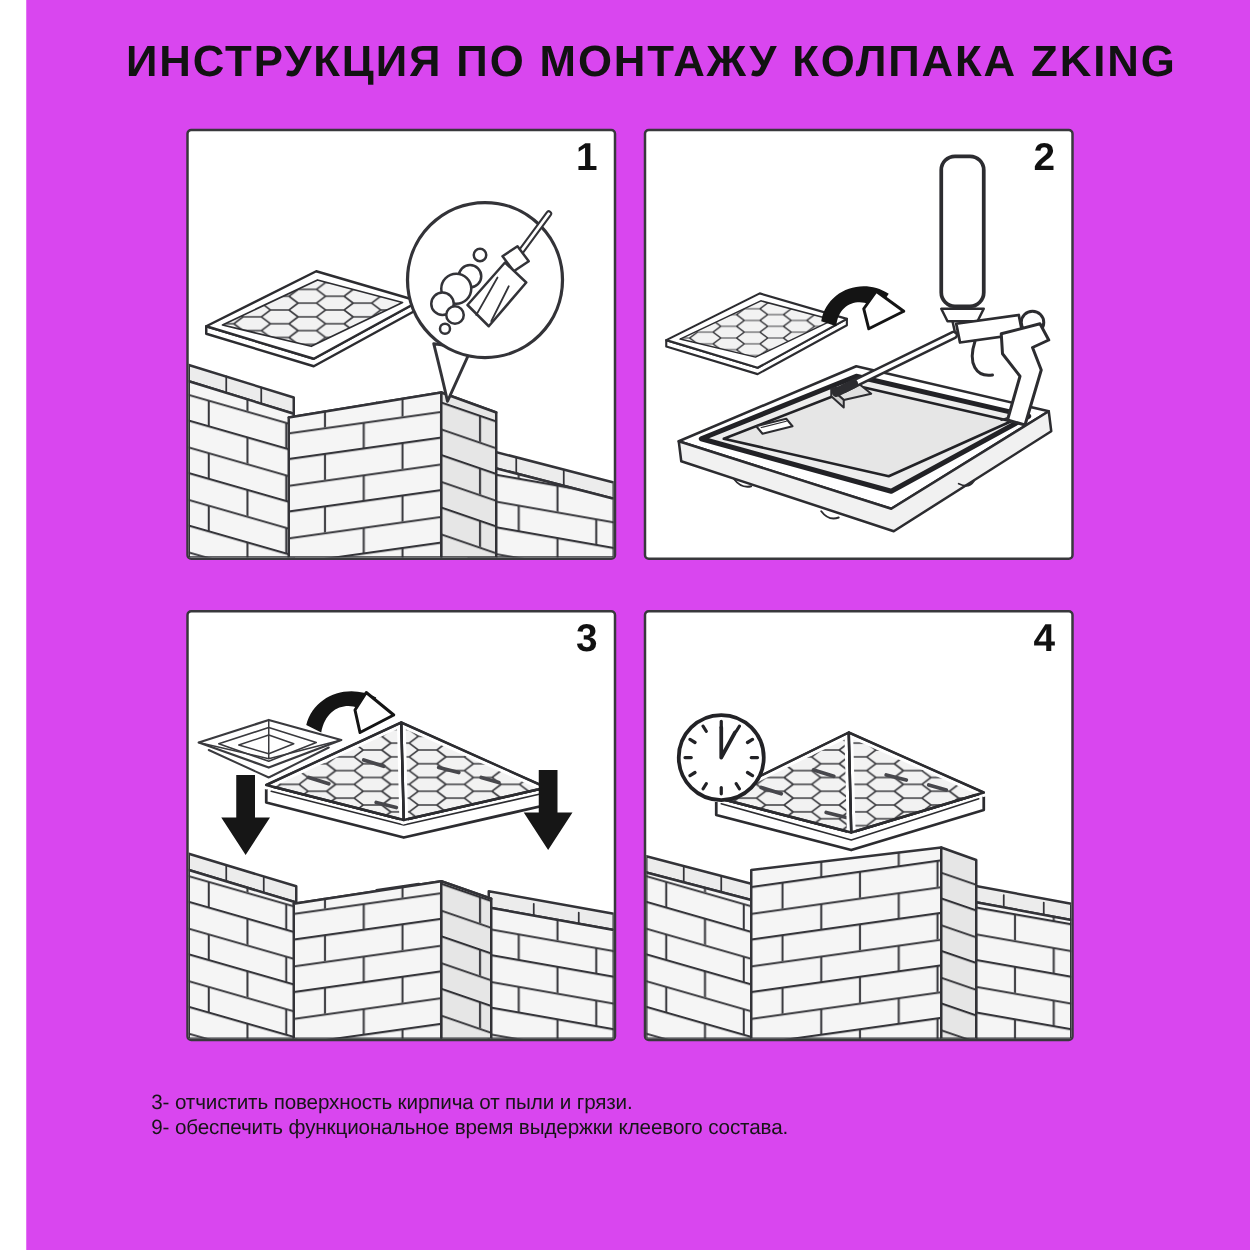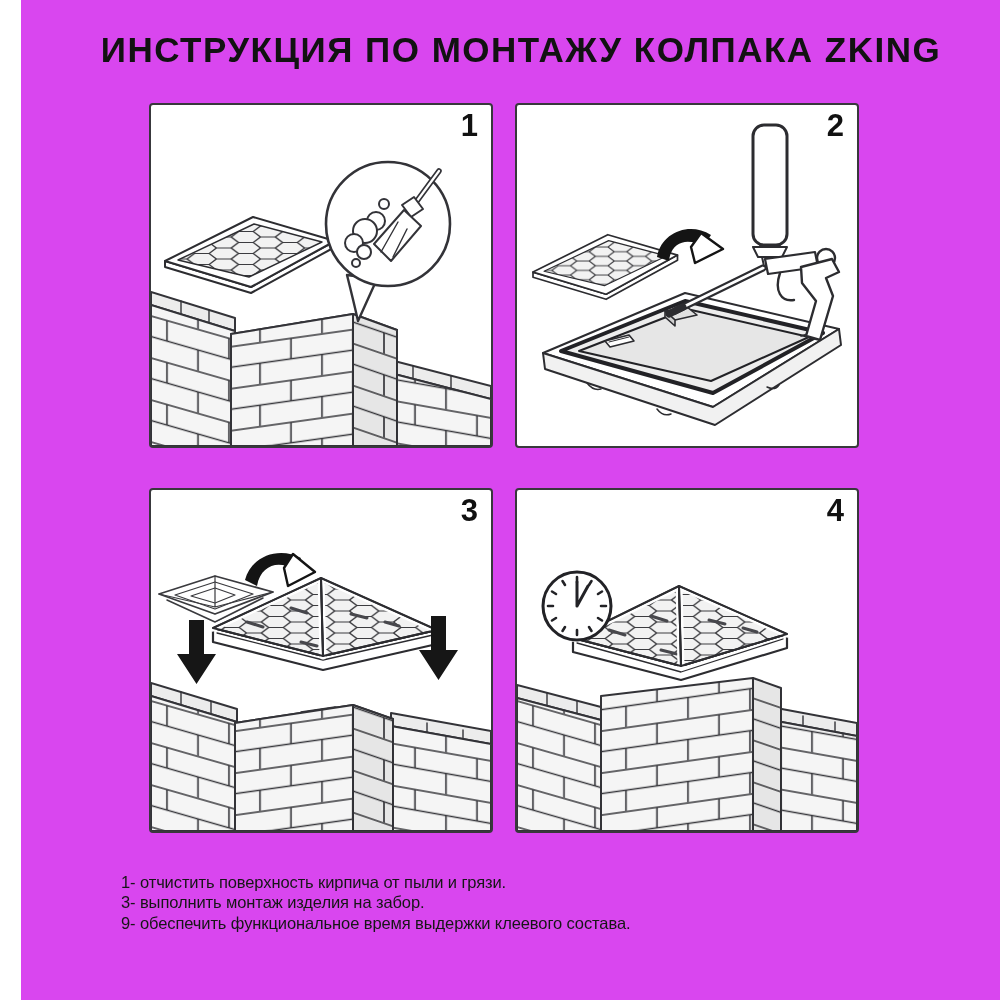--- a/index.html
+++ b/index.html
@@ -215,18 +215,17 @@
       <g>
         <circle cx="60" cy="116" r="34" fill="#fff" stroke="#222226" stroke-width="3"></circle>
         <path d="M60 87V92 M74.5 91L72 95 M85 101.5L81 104 M89 116H84 M85 130.5L81 128 M74.5 141L72 137 M60 145V140 M45.5 141L48 137 M35 130.5L39 128 M31 116H36 M35 101.5L39 104 M45.5 91L48 95" stroke="#222226" stroke-width="2.6" fill="none"></path>
         <path d="M60 116V92 M60 116L71 96" stroke="#222226" stroke-width="3" fill="none"></path>
       </g>
     </svg>
     <div class="pnum">4</div>
   </div>
 
   <div class="steps">
-    <div class="step">1- отчистить поверхность кирпича от пыли и грязи.</div>
-    <div class="step">3- выполнить монтаж изделия на забор.</div>
+    <div class="step">3- отчистить поверхность кирпича от пыли и грязи.</div>
     <div class="step">9- обеспечить функциональное время выдержки клеевого состава.</div>
   </div>
 
 </div>
 
 </body></html>

